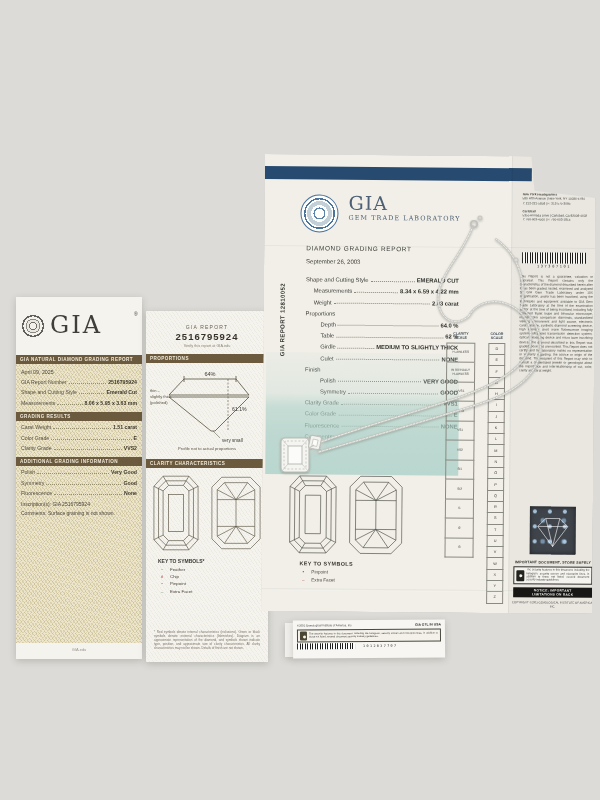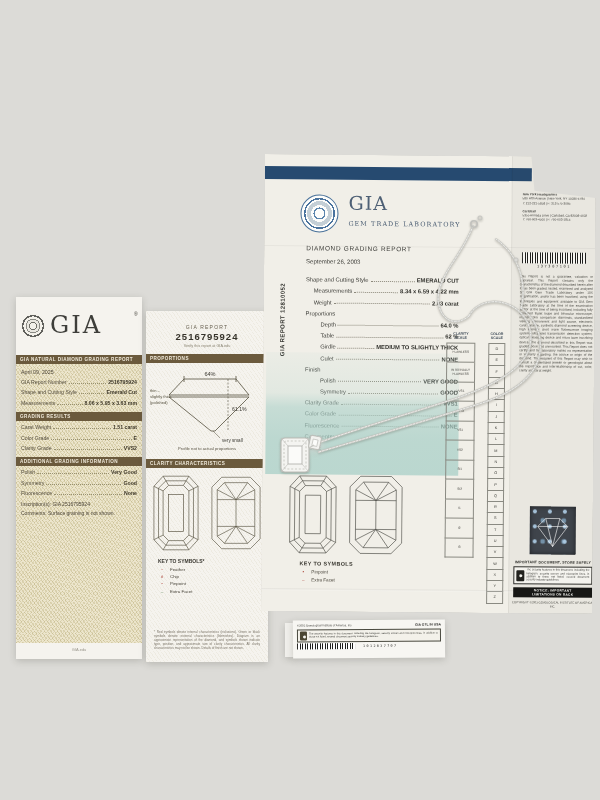--- a/index.html
+++ b/index.html
@@ -50,21 +50,21 @@
 
   
   .sheet{left:265px;top:154px;width:331px;height:457px;background:#f1efe8;
      transform:rotate(.5deg);transform-origin:top left;
      clip-path:polygon(0 0,80.5% 0,81.5% 7.5%,100% 9%,100% 100%,0 100%);}
   .navybar{position:absolute;left:0;top:12px;width:267px;height:13px;background:#264a70;}
   .emblem{position:absolute;left:36px;top:40px;width:36px;height:36px;border-radius:50%;border:1.5px solid #487099;
      background:radial-gradient(circle,#fdfdfb 0 4.5px,#5b85ad 4.5px 6px,#fdfdfb 6px 8.5px,rgba(91,133,173,.3) 8.5px 12.5px,#fdfdfb 12.5px 14px,#4a739e 14px 15.5px,#fdfdfb 15.5px);}
   .gtl-brand{position:absolute;left:84px;top:39px;color:#4e6075;}
   .gtl-gia{font-family:"DejaVu Serif",serif;font-size:19px;line-height:19px;letter-spacing:1px;}
-  .gtl-sub{font-family:"DejaVu Serif",serif;font-size:6.4px;letter-spacing:1.1px;margin-top:7px;text-transform:uppercase;}
+  .gtl-sub{font-family:"DejaVu Serif",serif;font-size:6.4px;letter-spacing:1.1px;margin-top:1px;text-transform:uppercase;}
   .r-title{position:absolute;left:42px;top:90px;font-size:6.4px;letter-spacing:.7px;color:#3a3a36;font-weight:500;}
   .side-num{position:absolute;left:16px;top:92px;height:110px;writing-mode:vertical-rl;transform:rotate(180deg);
      font-size:6px;font-weight:700;color:#34342f;letter-spacing:.4px;}
   .r-date{position:absolute;left:42px;top:104px;font-size:6px;color:#3c3c37;}
   .fields{position:absolute;left:42px;top:117px;width:153px;font-size:5.8px;color:#3c3c37;}
   .fields .r{display:flex;align-items:flex-end;height:11.2px;}
   .fields .lbl{white-space:nowrap;}
   .fields .dots{flex:1;border-bottom:1px dotted #8d897c;margin:0 2px 1.5px 2px;min-width:4px;}
   .fields .val{white-space:nowrap;font-weight:600;color:#33332e;}
   .fields .grp{height:11.2px;display:flex;align-items:flex-end;}

